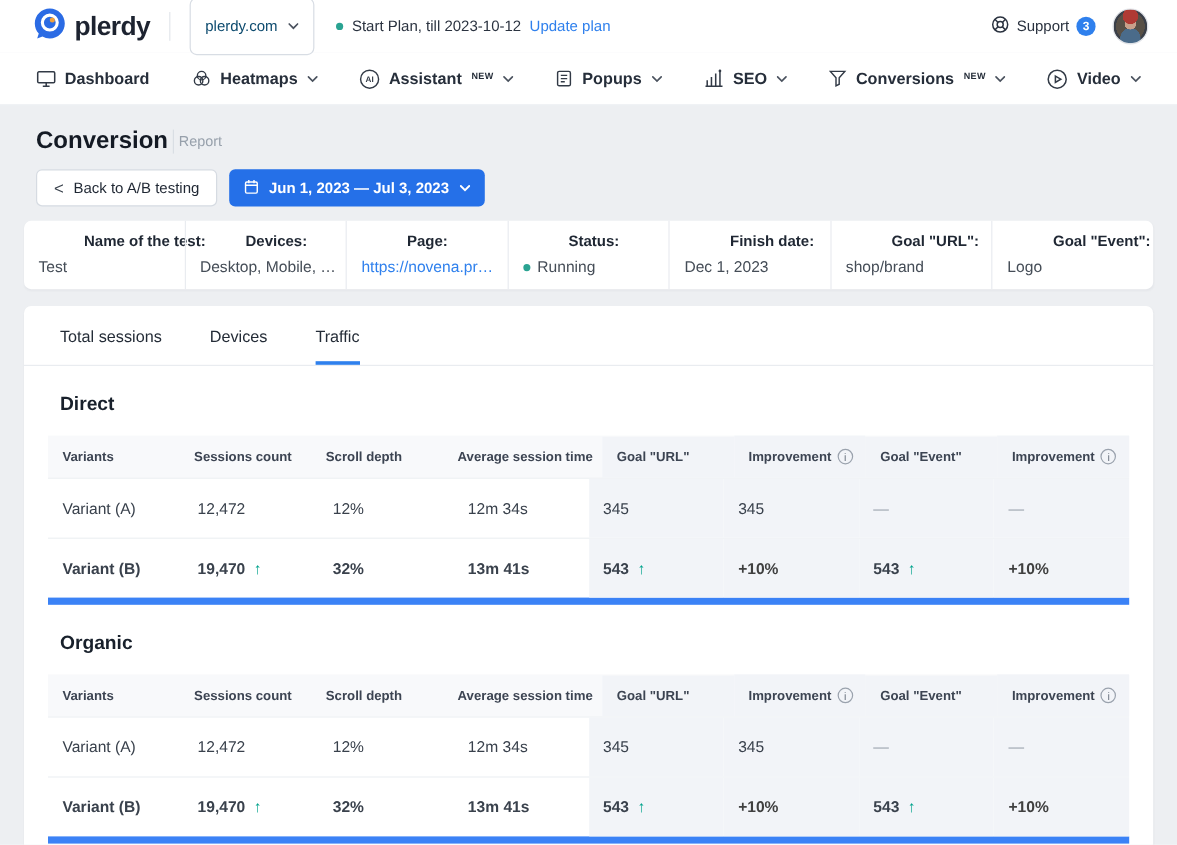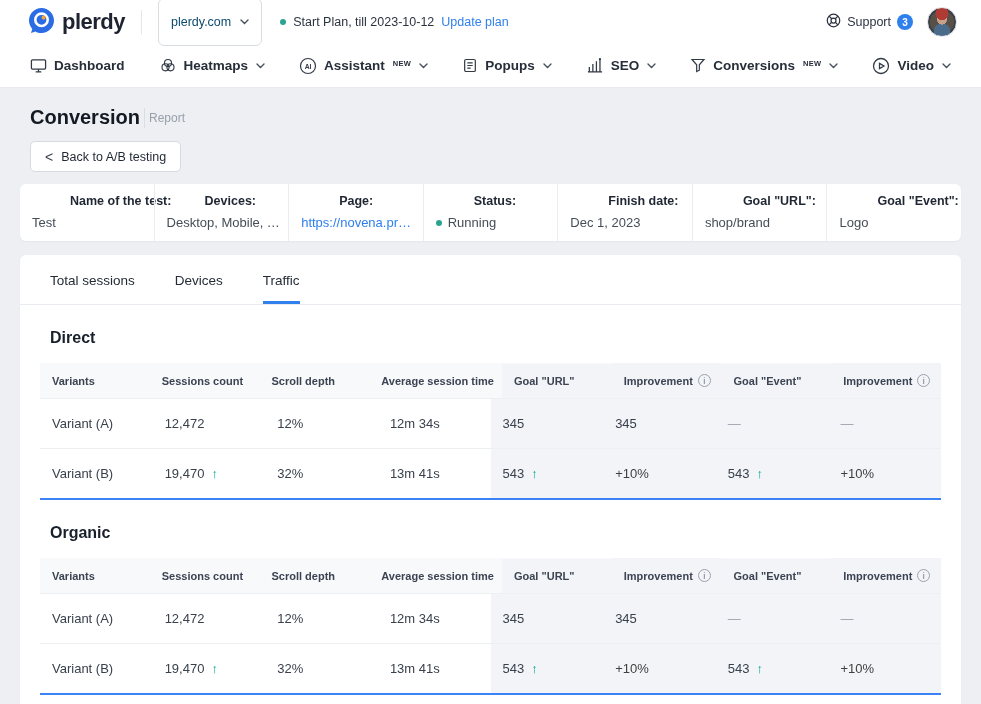--- a/index.html
+++ b/index.html
@@ -74,21 +74,21 @@
   .tab.active { border-bottom-color: #2f80ed; }
 
   .section-title { font-size: 16px; font-weight: 700; color: #18202b; margin: 24px 30px 16px; }
   .tbl { margin: 0 20px; }
   .grid-row { display: grid; grid-template-columns: repeat(8, 1fr); align-items: center; }
   .hdr-row { background: #f8f9fb; }
   .hdr-cell { font-size: 11px; font-weight: 700; color: #3c4452; padding: 11px 8px 11px 12px; white-space: nowrap;
     display: flex; align-items: center; gap: 5px; }
   .goal-bg { background: #f2f4f8; }
   .data-row { border-top: 1px solid #edf0f3; }
-  .data-row:last-child { border-bottom: 2px solid #3b82f6; }
+  .data-row:last-child { border-bottom: 6px solid #3b82f6; font-weight: bold; }
   .cell { font-size: 13px; color: #39414c; padding: 17px 8px 17px 12px; white-space: nowrap; height: 100%;
     display: flex; align-items: center; }
   .arrow-up { color: #00a38c; margin-left: 7px; font-size: 13px; }
   .teal { color: #404040; }
   .dash { color: #9aa2ad; }
   .info-i { width: 13px; height: 13px; border: 1px solid #9aa2ad; border-radius: 50%; color: #6b7480;
     font-size: 9px; font-style: normal; display: inline-flex; align-items: center; justify-content: center;
     font-weight: 400; cursor: pointer; }
 </style>
 </head>
@@ -239,20 +239,34 @@
     <h1 class="page-title">Conversion</h1>
     <div class="title-div"></div>
     <span class="page-subtitle">Report</span>
   </div>
 
   <div class="actions-row">
     <button class="back-btn">
       <span class="back-chev">&lt;</span>
       <span>Back to A/B testing</span>
     </button>
+    <button class="date-btn">
+      <span>
+        <svg width="13" height="13" viewBox="0 0 24 24" fill="none" stroke="#fff" stroke-width="2.2">
+          <rect x="3" y="5" width="18" height="17" rx="2"></rect>
+            <path d="M8 2v5M16 2v5M3 10h18"></path>
+        </svg>
+      </span>
+      <span>Jun 1, 2023 — Jul 3, 2023</span>
+      <span class="chev">
+        <svg width="9" height="6" viewBox="0 0 9 6">
+            <path d="M1 1l3.5 3.5L8 1" fill="none" stroke="currentColor" stroke-width="1.6" stroke-linecap="round"></path>
+          </svg>
+      </span>
+    </button>
   </div>
 
   <div class="info-card" id="info-card">
       <div class="info-field">
         <div class="info-label">Name of the test:</div>
         <div class="info-value">Test</div>
       </div>
       <div class="info-field">
         <div class="info-label">Devices:</div>
         <div class="info-value">Desktop, Mobile, Tablet</div>

